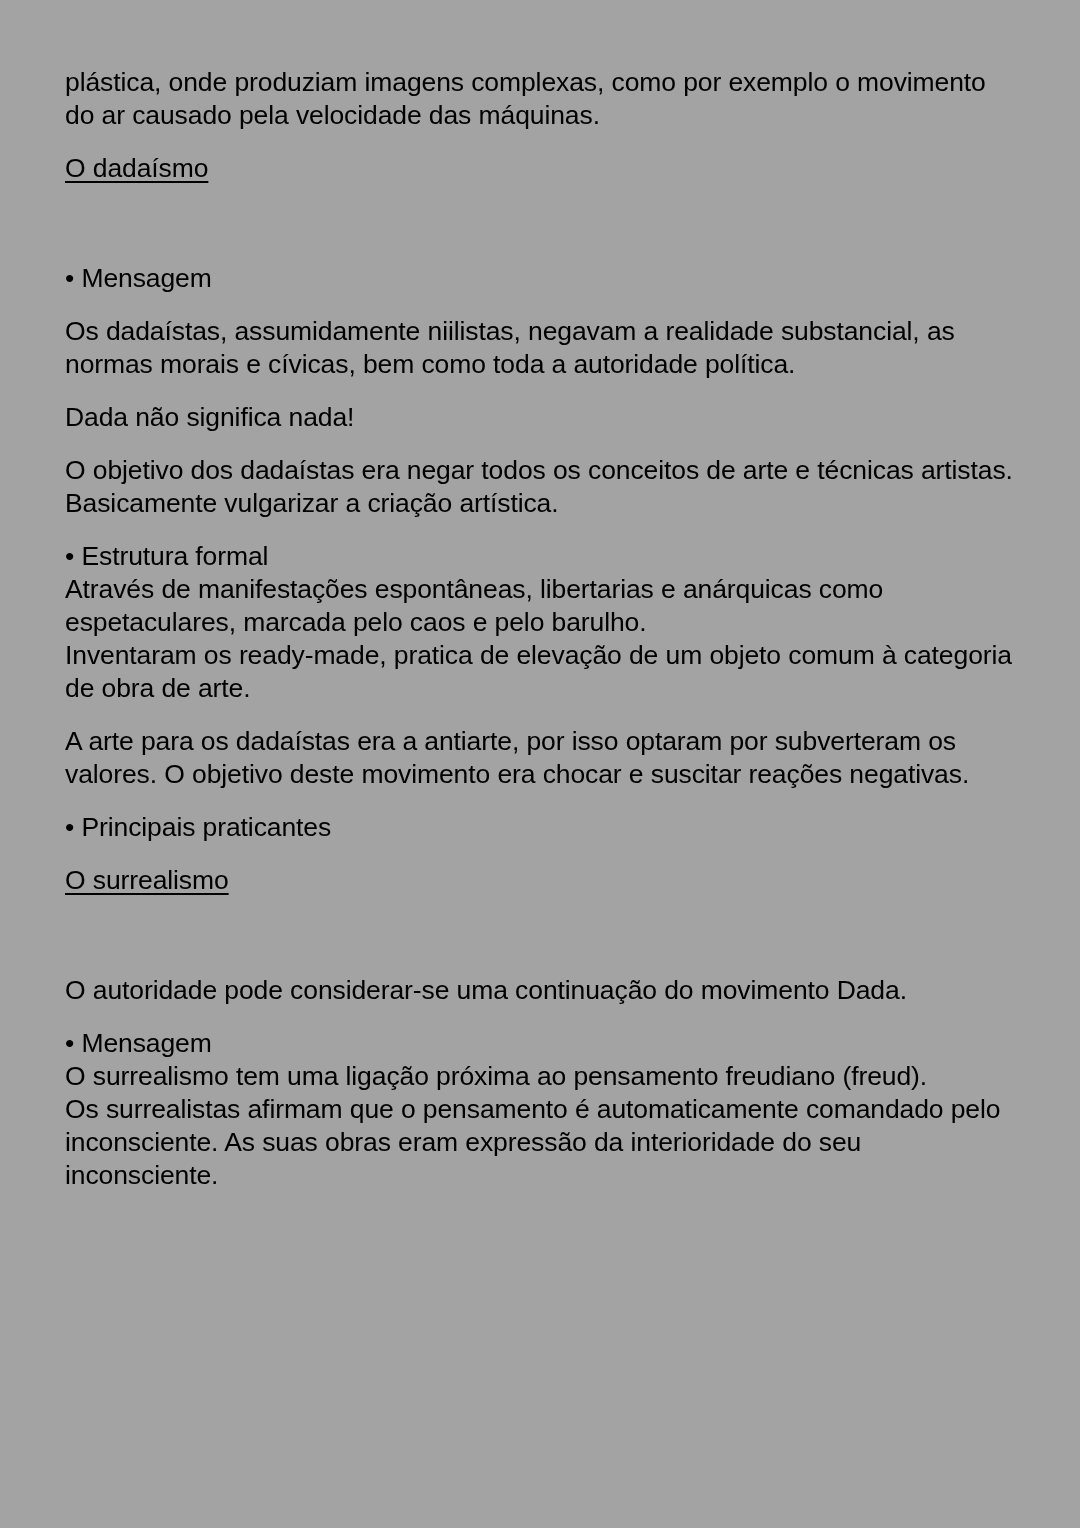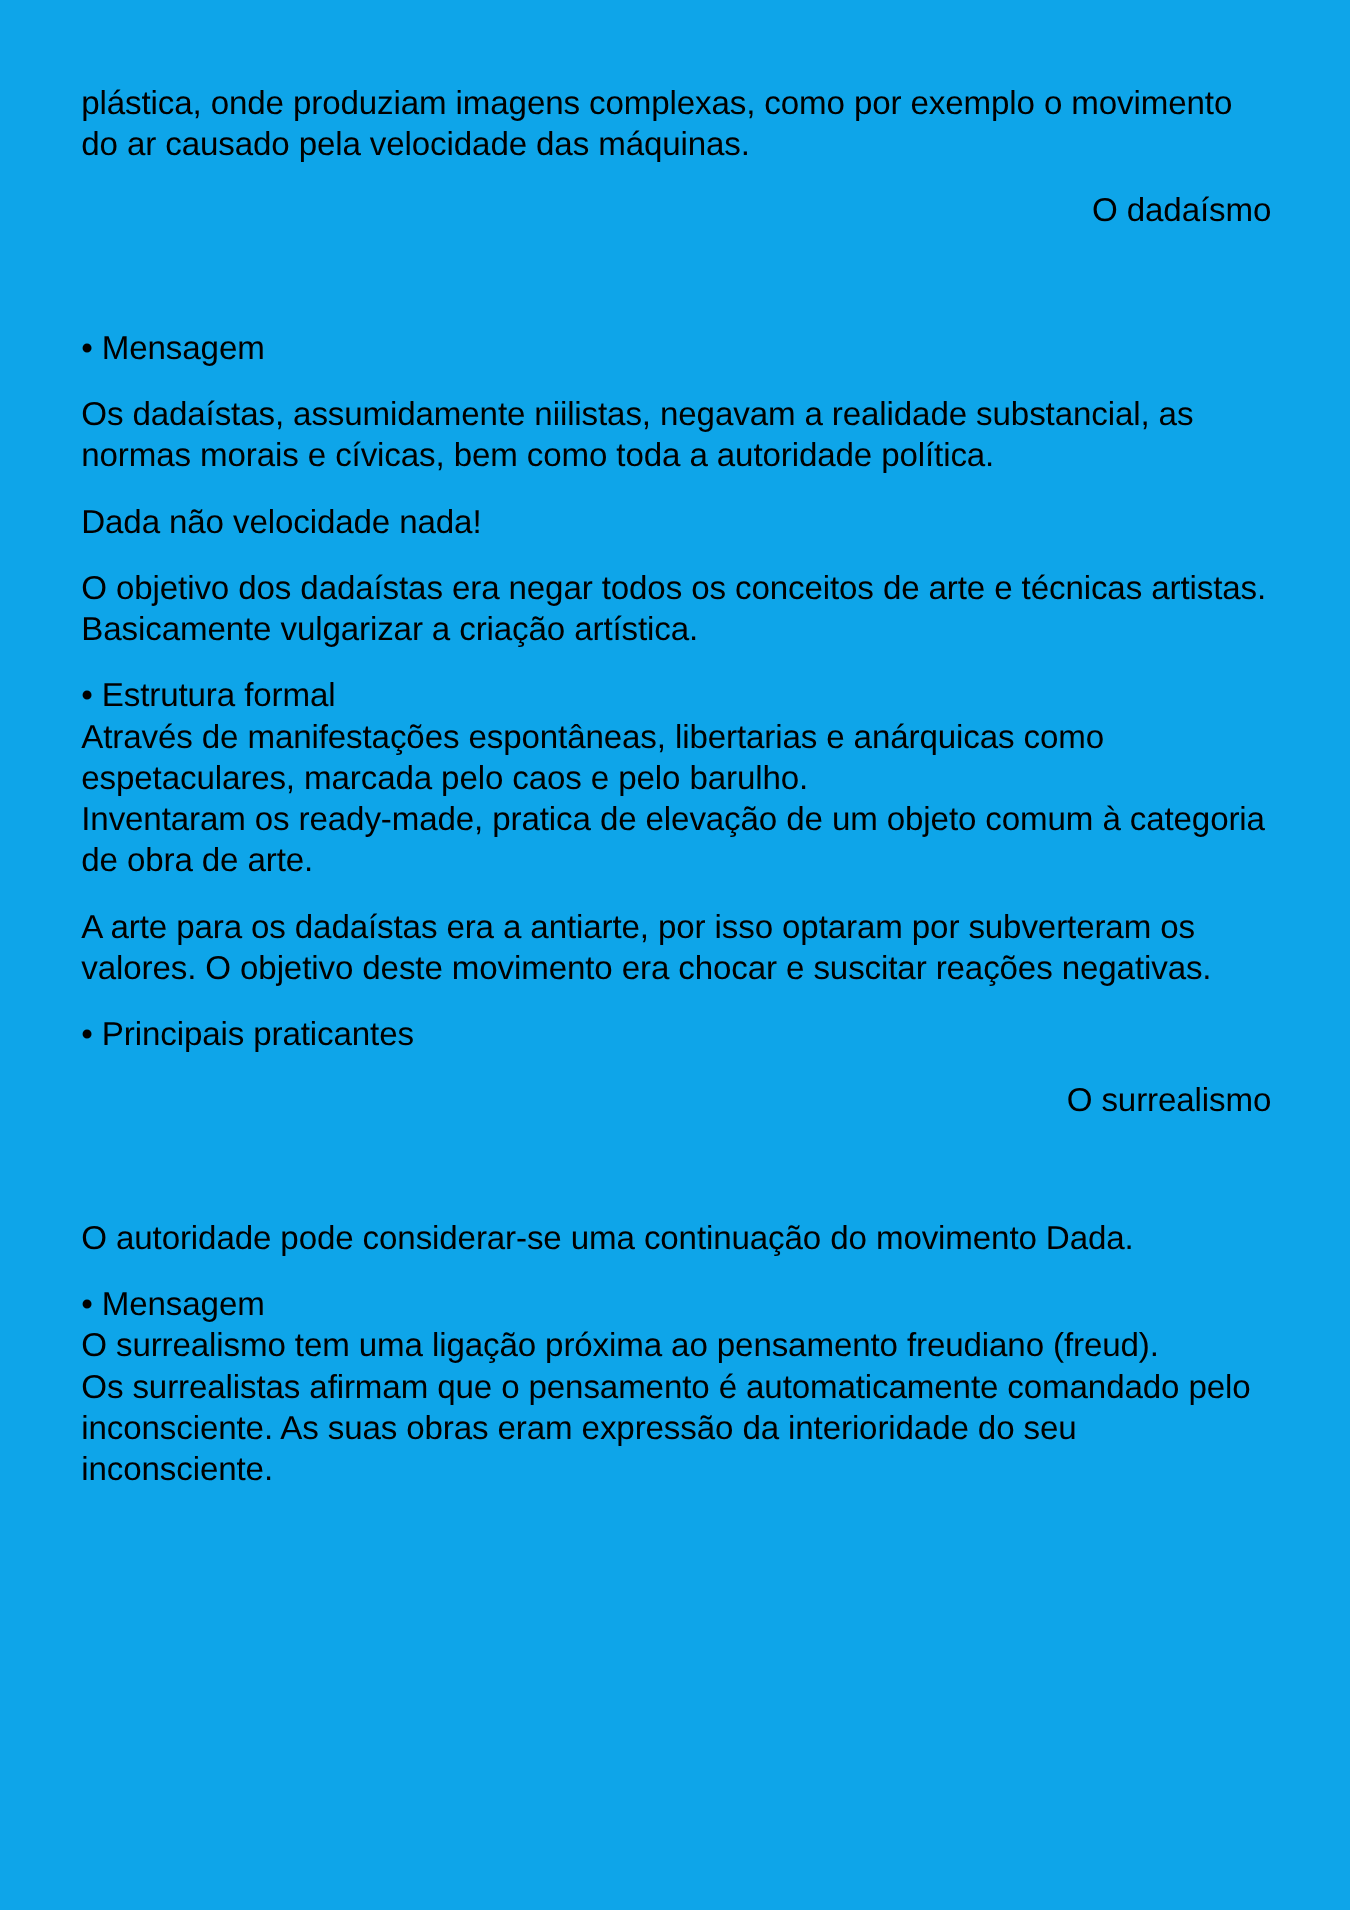--- a/index.html
+++ b/index.html
@@ -11,21 +11,21 @@
     width: 1080px;
     height: 1528px;
     font-family: "Liberation Sans", sans-serif;
     color: #000000;
     -webkit-font-smoothing: antialiased;
   }
   #page {
     position: relative;
     width: 1080px;
     height: 1528px;
-    background: #0ea5e9;
+    background: #a3a3a3;
     box-sizing: border-box;
     padding: 66px 65px 0 65px;
   }
   .doc {
     width: 952px;
   }
   .block {
     font-size: 26.5px;
     line-height: 33px;
     letter-spacing: -0.1px;
@@ -36,24 +36,24 @@
   
   .para {
     margin-bottom: 20px;
   }
   
   .tight {
     margin-bottom: 20px;
   }
   
   .heading {
+    text-decoration: underline;
     text-underline-offset: 4px;
     text-decoration-thickness: 2px;
     margin-bottom: 20px;
-    text-align: right;
   }
   
   .spacer {
     height: 57px;
   }
 </style>
 </head>
 <body>
 
 <div id="page">
@@ -61,21 +61,21 @@
 
     <p class="block para">plástica, onde produziam imagens complexas, como por exemplo o movimento do ar causado pela velocidade das máquinas.</p>
 
     <p class="block heading">O dadaísmo</p>
     <div class="spacer"></div>
 
     <p class="block para">• Mensagem</p>
 
     <p class="block para">Os dadaístas, assumidamente niilistas, negavam a realidade substancial, as normas morais e cívicas, bem como toda a autoridade política.</p>
 
-    <p class="block para">Dada não velocidade nada!</p>
+    <p class="block para">Dada não significa nada!</p>
 
     <p class="block para">O objetivo dos dadaístas era negar todos os conceitos de arte e técnicas artistas. Basicamente vulgarizar a criação artística.</p>
 
     <p class="block tight">• Estrutura formal
 Através de manifestações espontâneas, libertarias e anárquicas como espetaculares, marcada pelo caos e pelo barulho.
 Inventaram os ready-made, pratica de elevação de um objeto comum à categoria de obra de arte.</p>
 
     <p class="block para">A arte para os dadaístas era a antiarte, por isso optaram por subverteram os valores. O objetivo deste movimento era chocar e suscitar reações negativas.</p>
 
     <p class="block para">• Principais praticantes</p>

